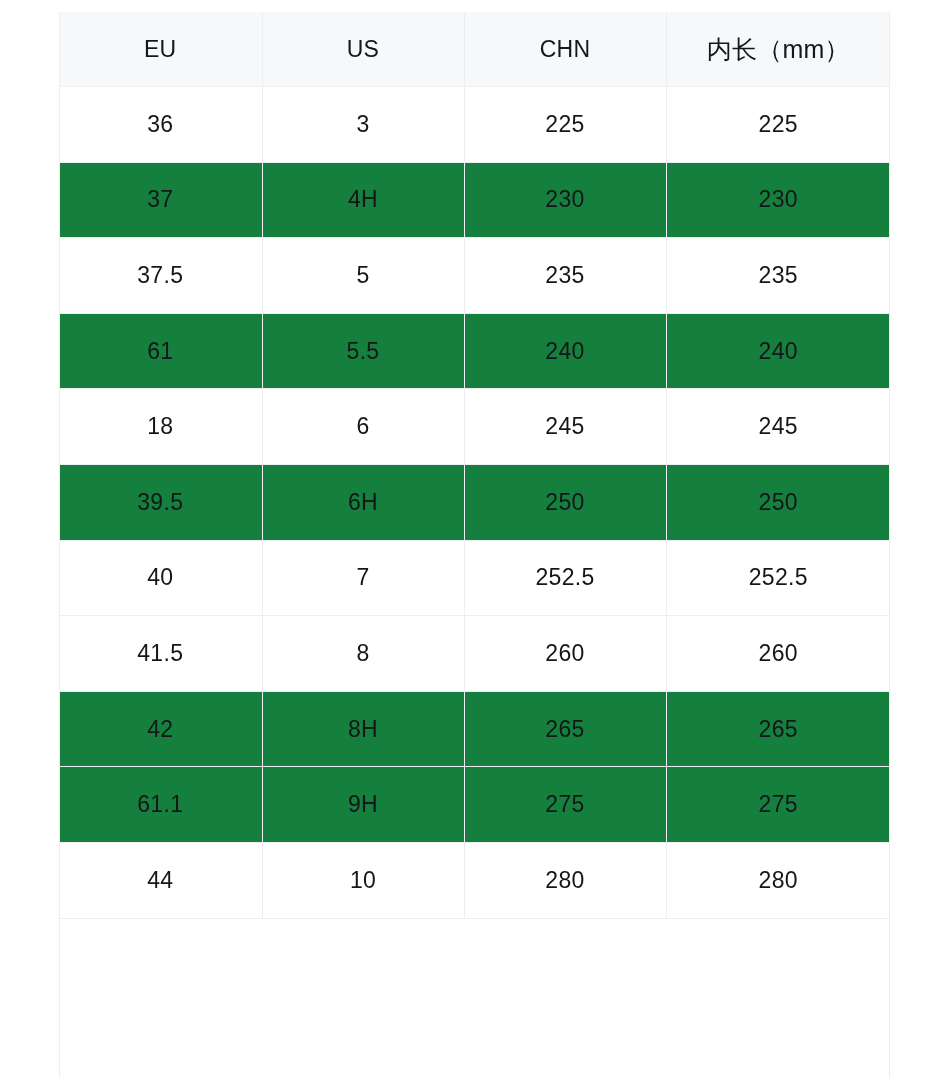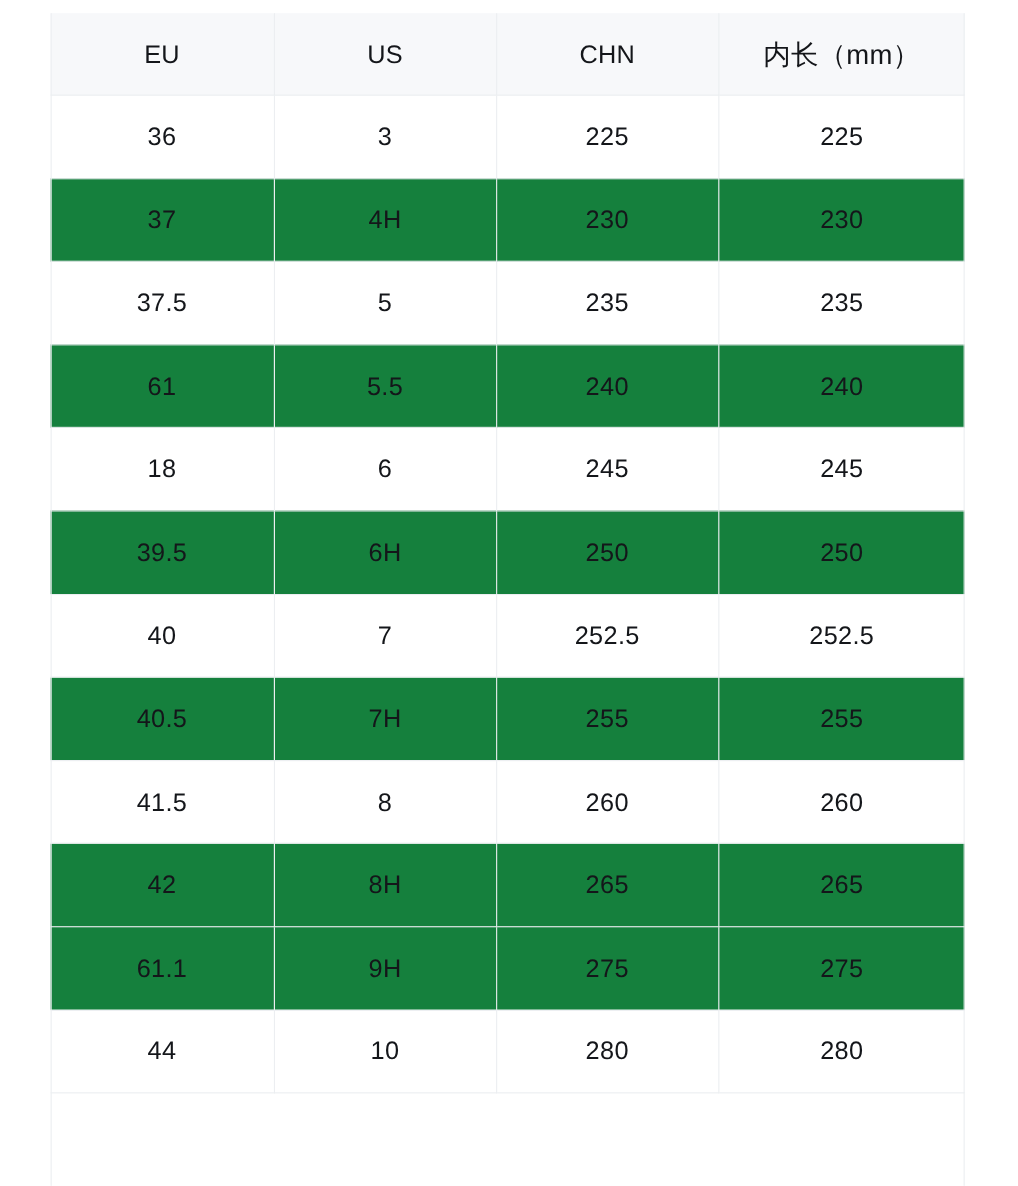--- a/index.html
+++ b/index.html
@@ -18,21 +18,21 @@
   .page {
     position: relative;
     width: 925px;
     height: 1078px;
     background: #ffffff;
     box-sizing: border-box;
   }
 
   .size-table-wrap {
     position: absolute;
-    left: 46px;
+    left: 59px;
     top: 12px;
     width: 831px;
   }
 
   table.size-table {
     border-collapse: collapse;
     table-layout: fixed;
     width: 831px;
     border-spacing: 0;
   }
@@ -168,26 +168,20 @@
           <td>6H</td>
           <td>250</td>
           <td>250</td>
         </tr>
         <tr class="row-white">
           <td>40</td>
           <td>7</td>
           <td>252.5</td>
           <td>252.5</td>
         </tr>
-        <tr class="row-gray">
-          <td>40.5</td>
-          <td>7H</td>
-          <td>255</td>
-          <td>255</td>
-        </tr>
         <tr class="row-white">
           <td>41.5</td>
           <td>8</td>
           <td>260</td>
           <td>260</td>
         </tr>
         <tr class="row-gray">
           <td>42</td>
           <td>8H</td>
           <td>265</td>

